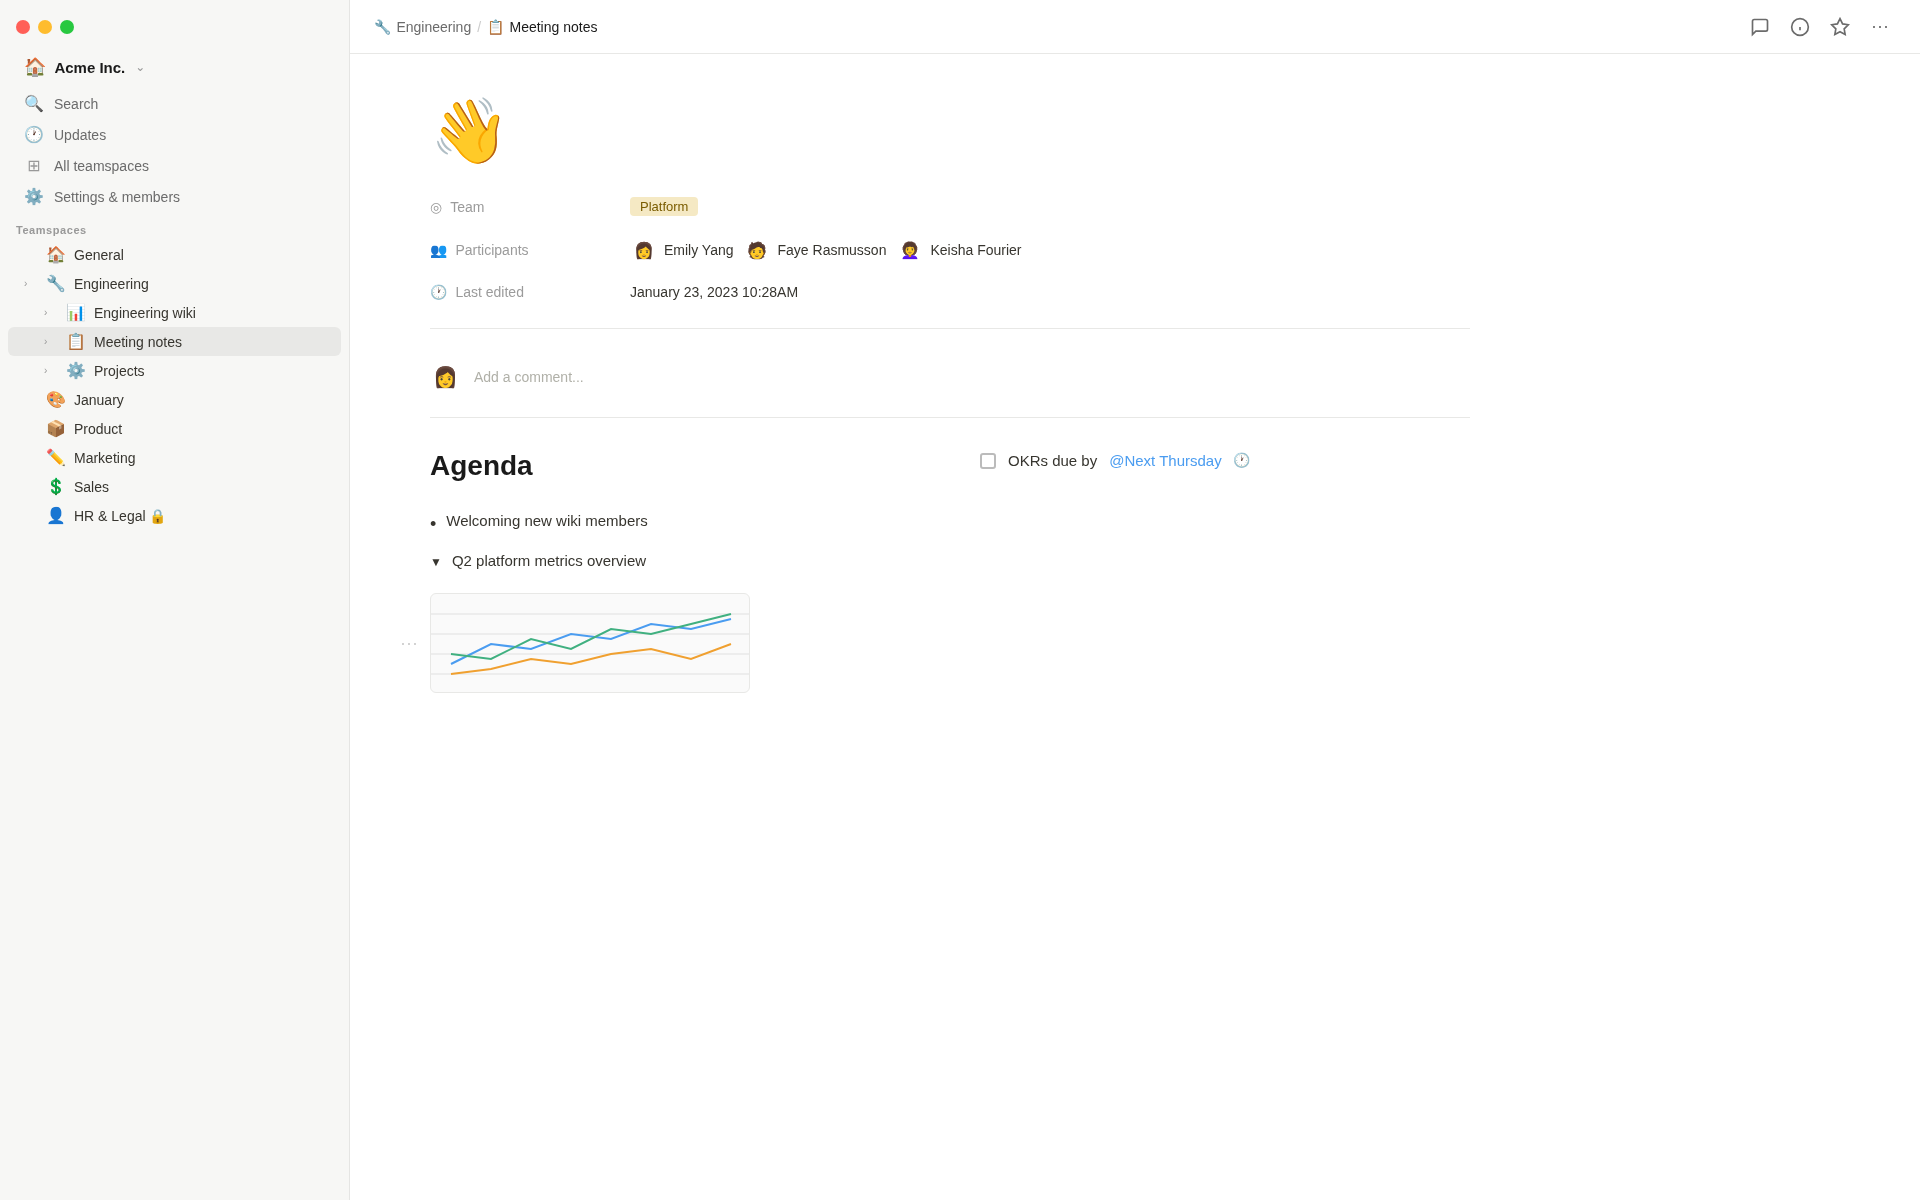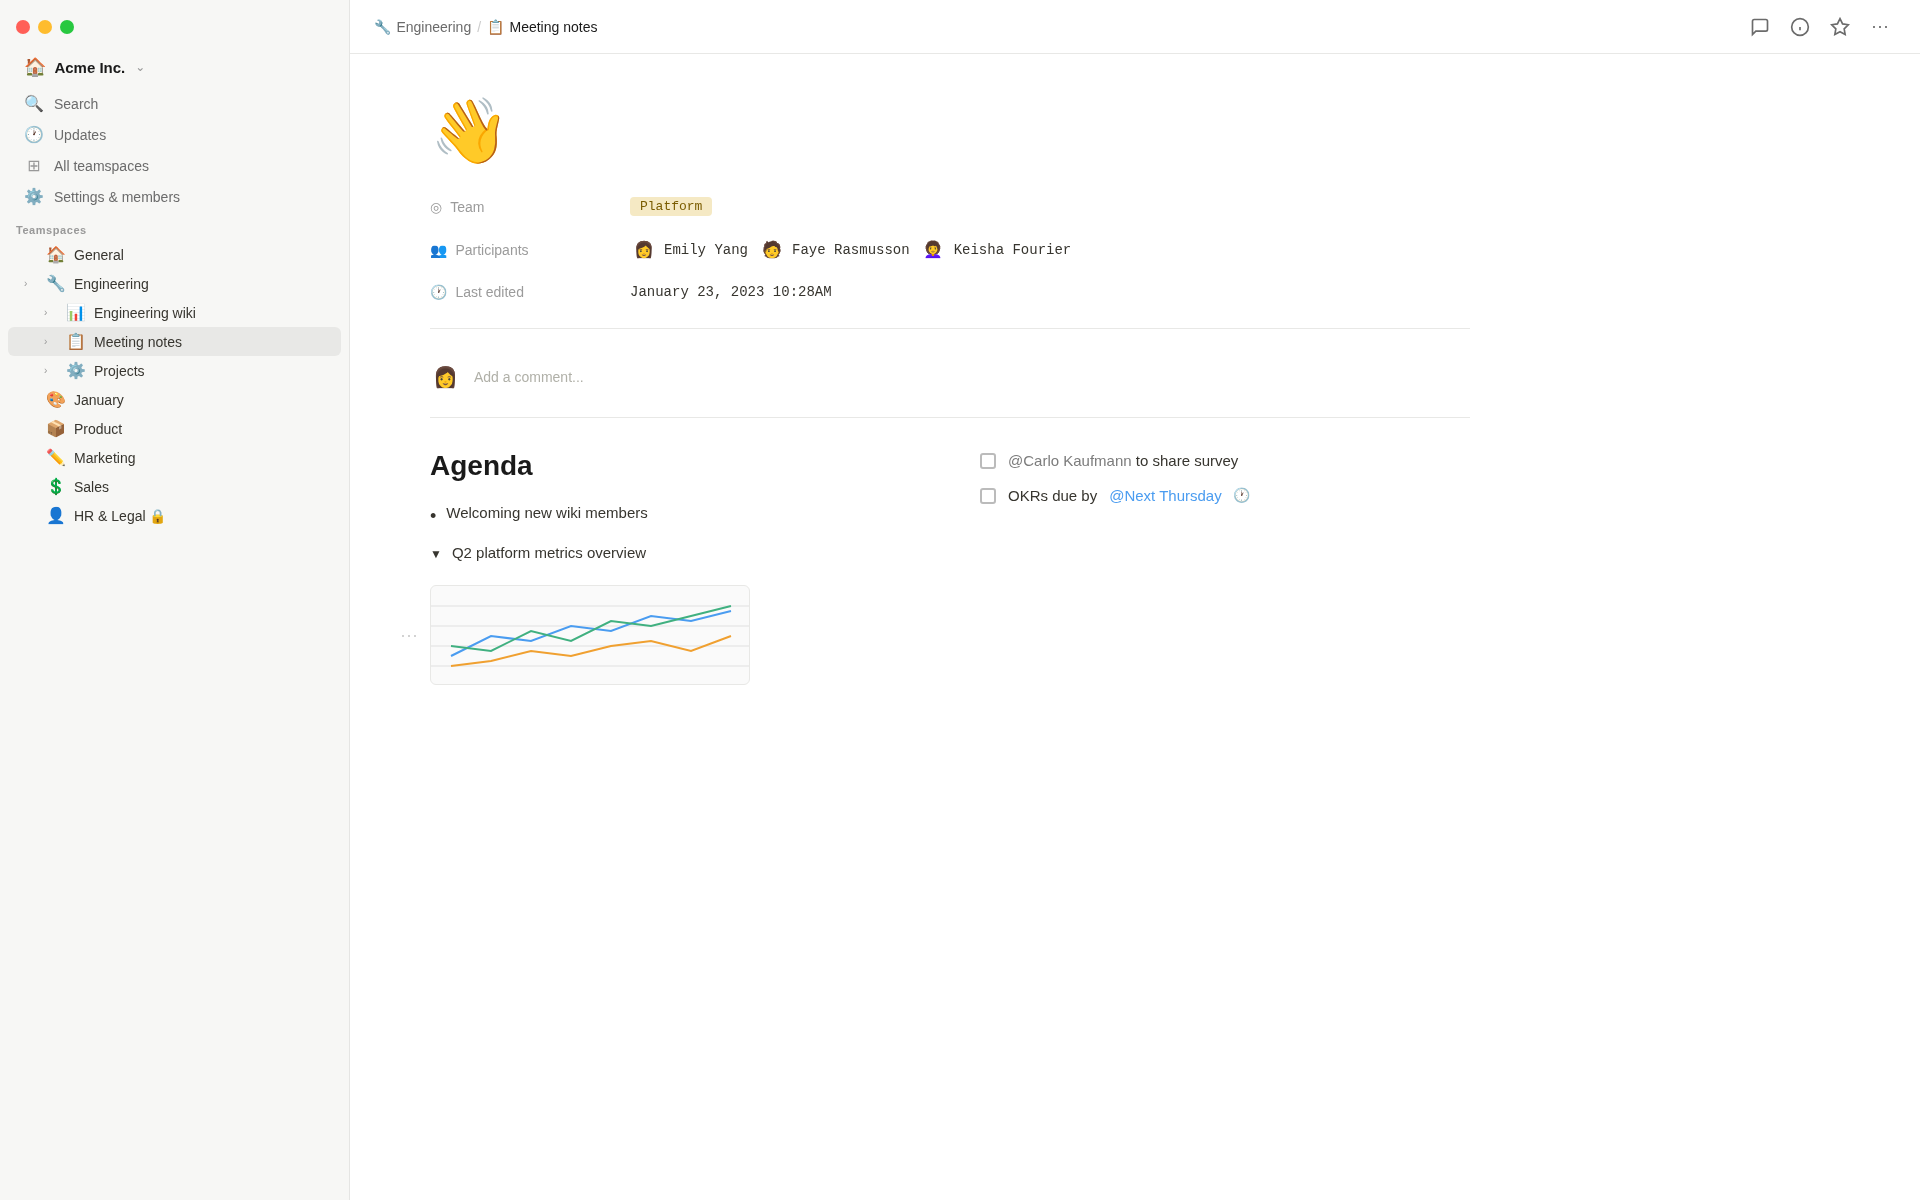--- a/index.html
+++ b/index.html
@@ -172,21 +172,20 @@
       font-size: 14px;
       color: #9b9b9b;
     }
     .property-label-icon { font-size: 14px; }
     .property-value {
       font-size: 14px;
       color: #37352f;
       display: flex;
       align-items: center;
       gap: 10px;
-      font-family: Liberation Mono, monospace;
     }
     .tag-platform {
       background: #f5e9c4;
       color: #7a5c00;
       padding: 2px 10px;
       border-radius: 4px;
       font-size: 13px;
       font-weight: 500;
     }
     .avatar {
@@ -229,21 +228,21 @@
     .content-columns {
       display: grid;
       grid-template-columns: 1fr 1fr;
       gap: 60px;
     }
 
     .content-col h2 {
       font-size: 28px;
       font-weight: 700;
       color: #1a1a1a;
-      margin-bottom: 20px;
+      margin-bottom: 28px;
     }
 
     .agenda-list {
       list-style: none;
       display: flex;
       flex-direction: column;
       gap: 12px;
     }
     .agenda-list li {
       display: flex;
@@ -515,27 +514,20 @@
               <polyline points="20,60 60,65 100,45 140,55 180,35 220,40 260,30 300,20" fill="none" stroke="#40b080" stroke-width="2"></polyline>
             </svg>
           </div>
         </div>
       </div>
 
       <div class="content-col">
         <div class="action-list">
           <div class="action-item">
             <div class="checkbox"></div>
-            <span>
-              <span class="action-user">@Carlo Kaufmann</span>
-              <span>to share survey</span>
-            </span>
-          </div>
-          <div class="action-item">
-            <div class="checkbox"></div>
             <span>OKRs due by</span>
             <span class="at-link">@Next Thursday</span>
             <span class="clock-icon">🕐</span>
           </div>
         </div>
       </div>
     </div>
   </div>
 </div>
 

